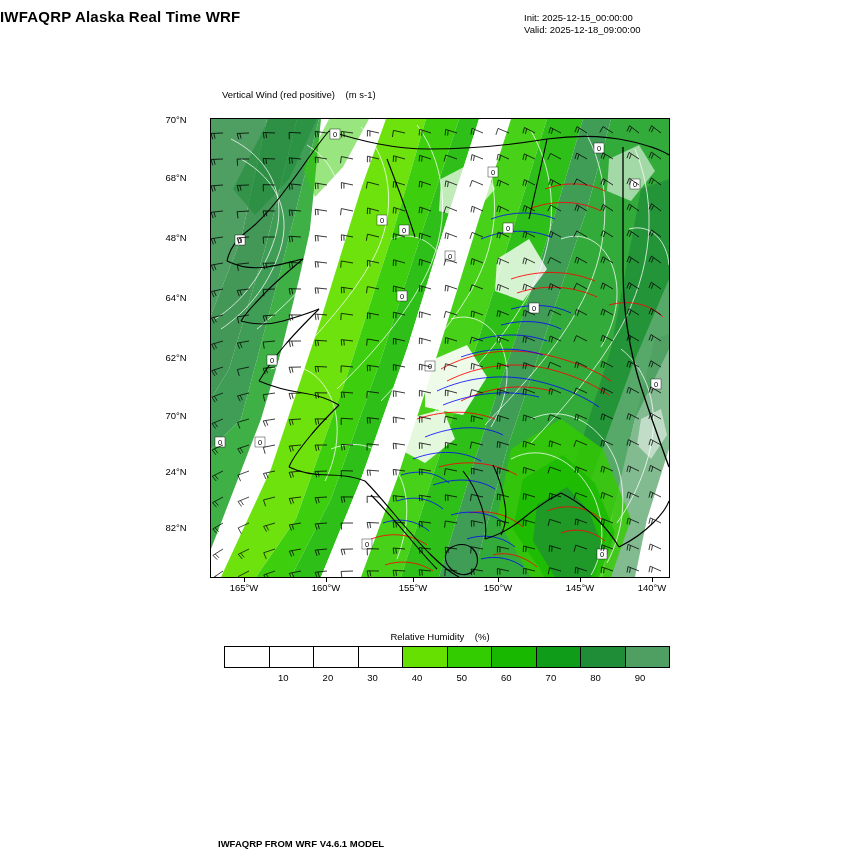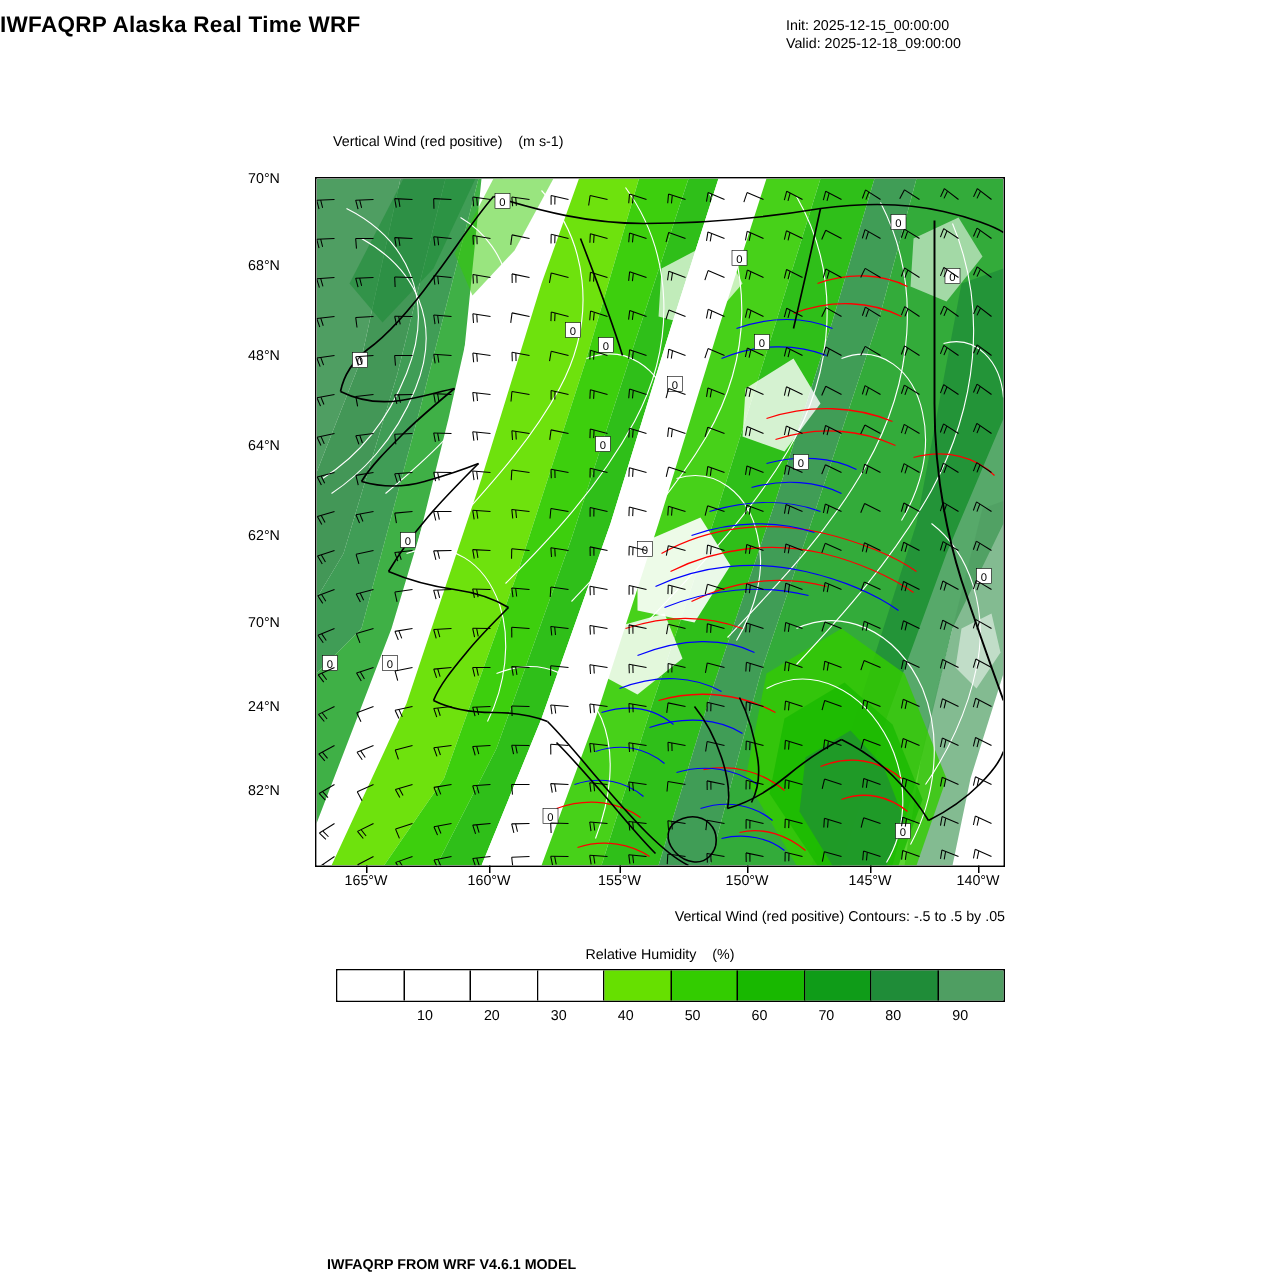--- a/index.html
+++ b/index.html
@@ -1405,21 +1405,20 @@
     <div class="xtick" style="left:370px">145°W</div>
     <div class="xtick" style="left:442px">140°W</div>
     <div class="tickmark-x" style="left:34px"></div>
     <div class="tickmark-x" style="left:116px"></div>
     <div class="tickmark-x" style="left:203px"></div>
     <div class="tickmark-x" style="left:288px"></div>
     <div class="tickmark-x" style="left:370px"></div>
     <div class="tickmark-x" style="left:442px"></div>
   </div>
 
-  <div class="contour-caption">Vertical Wind (red positive) Contours: -.5 to .5 by .05</div>
 
   <div class="cbar-title">Relative Humidity    (%)</div>
 
   <div class="cbar">
     <div class="cell" style="background:#ffffff"></div>
     <div class="cell" style="background:#ffffff"></div>
     <div class="cell" style="background:#ffffff"></div>
     <div class="cell" style="background:#ffffff"></div>
     <div class="cell" style="background:#66e000"></div>
     <div class="cell" style="background:#33cc00"></div>

